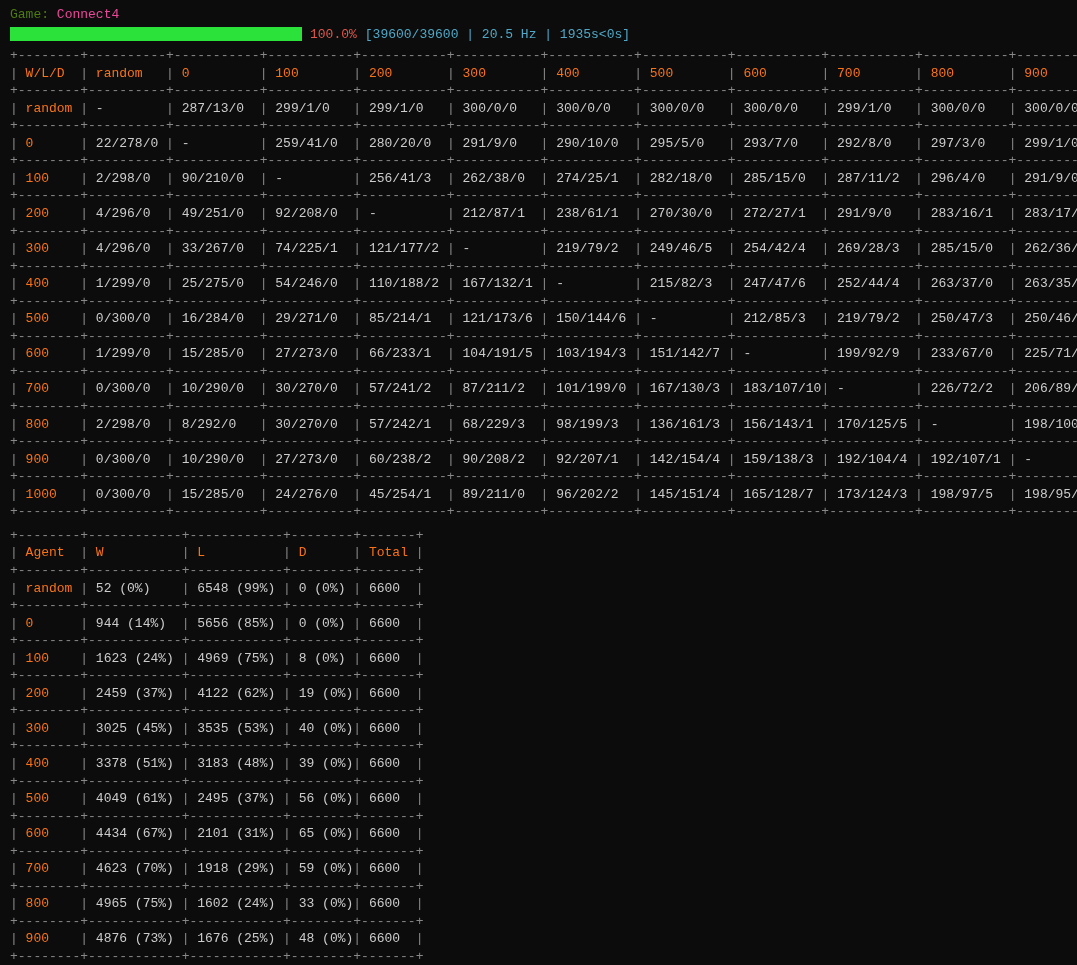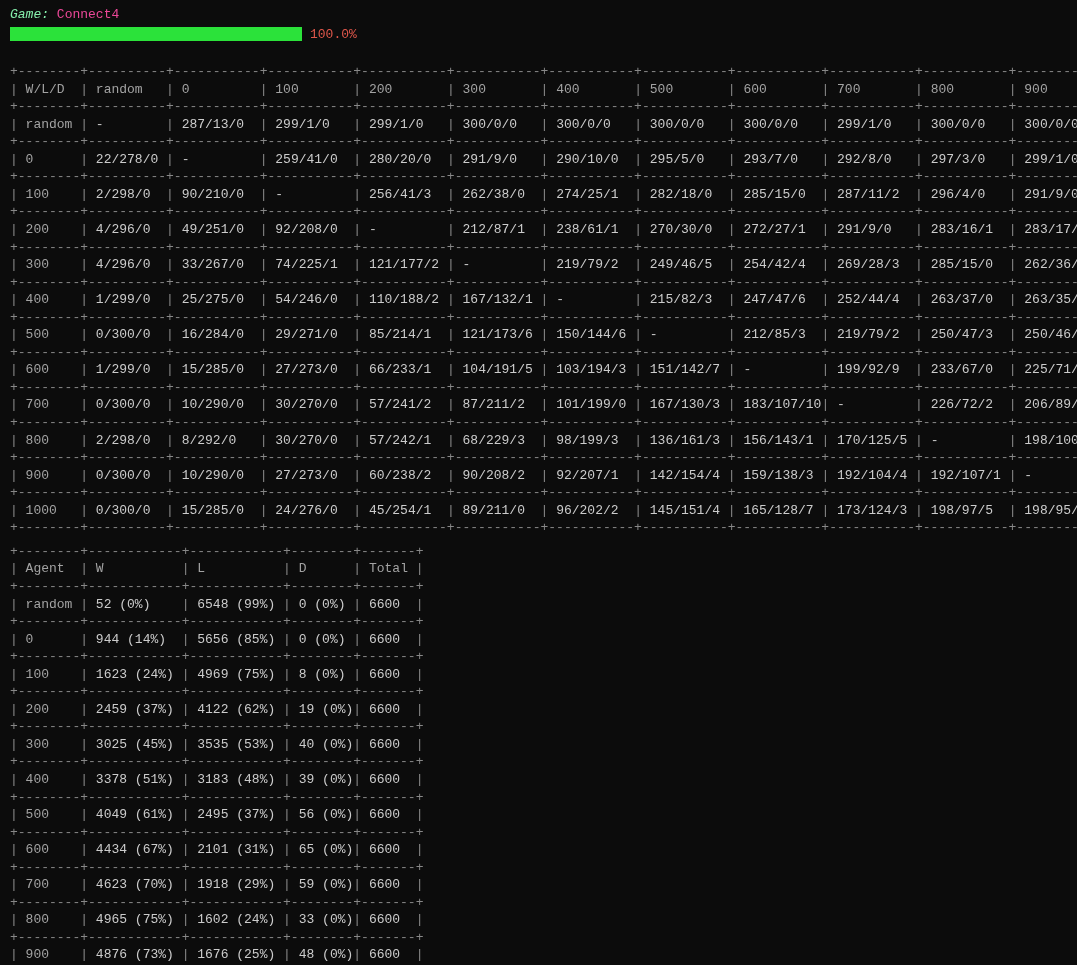--- a/index.html
+++ b/index.html
@@ -10,53 +10,54 @@
     font-family: "Consolas", "Menlo", "Courier New", monospace;
     font-size: 13px;
     line-height: 1.35;
     width: 1077px;
     overflow: hidden;
   }
   .wrap {
     padding: 6px 10px 18px 10px;
   }
   .hdr-line { white-space: nowrap; }
-  .game-line .lbl { color: #86efac; font-style: italic; }
+  .game-line .lbl { color: #4d7c0f; }
   .game-line .name { color: #ec4899; }
-  .prog-line { display: flex; align-items: center; gap: 8px; margin-top: 2px; margin-bottom: 20px;}
+  .prog-line { display: flex; align-items: center; gap: 8px; margin-top: 2px; margin-bottom: 4px;}
   .bar {
     display: inline-block;
     width: 292px; height: 14px;
     background: #222;
     position: relative;
     border-radius: 1px;
   }
   .bar-fill {
     position: absolute; left:0; top:0; bottom:0;
     background: #2be23a;
     width: 100%;
   }
   .pct  { color: #e0574b; }
   .meta { color: #4fa8c7; }
   .tbl { white-space: pre; }
-  .y   { color: #a3a3a3; }
+  .y   { color: #f97316; }
   .d   { color: #888888; }
   .c   { color: #cccccc; }
   .sep-line { color: #888888; letter-spacing: 0; }
 </style>
 </head>
 <body>
 <div class="wrap">
   <div class="hdr-line game-line">
     <span class="lbl">Game:</span>
     <span class="name">Connect4</span>
   </div>
   <div class="prog-line">
     <span class="bar">
         <span class="bar-fill"></span>
       </span>
     <span class="pct">100.0%</span>
+    <span class="meta">[39600/39600 | 20.5 Hz | 1935s&lt;0s]</span>
   </div>
 
   <div id="matrix-table" class="tbl"><div class="sep-line">+--------+----------+-----------+-----------+-----------+-----------+-----------+-----------+-----------+-----------+-----------+-----------+-----------+</div><div><span class="d">| </span><span class="y">W/L/D  </span><span class="d">| </span><span class="y">random   </span><span class="d">| </span><span class="y">0         </span><span class="d">| </span><span class="y">100       </span><span class="d">| </span><span class="y">200       </span><span class="d">| </span><span class="y">300       </span><span class="d">| </span><span class="y">400       </span><span class="d">| </span><span class="y">500       </span><span class="d">| </span><span class="y">600       </span><span class="d">| </span><span class="y">700       </span><span class="d">| </span><span class="y">800       </span><span class="d">| </span><span class="y">900       </span></div><div class="sep-line">+--------+----------+-----------+-----------+-----------+-----------+-----------+-----------+-----------+-----------+-----------+-----------+-----------+</div><div><span class="d">| </span><span class="y">random </span><span class="d">| </span><span class="c">-        </span><span class="d">| </span><span class="c">287/13/0  </span><span class="d">| </span><span class="c">299/1/0   </span><span class="d">| </span><span class="c">299/1/0   </span><span class="d">| </span><span class="c">300/0/0   </span><span class="d">| </span><span class="c">300/0/0   </span><span class="d">| </span><span class="c">300/0/0   </span><span class="d">| </span><span class="c">300/0/0   </span><span class="d">| </span><span class="c">299/1/0   </span><span class="d">| </span><span class="c">300/0/0   </span><span class="d">| </span><span class="c">300/0/0   </span></div><div class="sep-line">+--------+----------+-----------+-----------+-----------+-----------+-----------+-----------+-----------+-----------+-----------+-----------+-----------+</div><div><span class="d">| </span><span class="y">0      </span><span class="d">| </span><span class="c">22/278/0 </span><span class="d">| </span><span class="c">-         </span><span class="d">| </span><span class="c">259/41/0  </span><span class="d">| </span><span class="c">280/20/0  </span><span class="d">| </span><span class="c">291/9/0   </span><span class="d">| </span><span class="c">290/10/0  </span><span class="d">| </span><span class="c">295/5/0   </span><span class="d">| </span><span class="c">293/7/0   </span><span class="d">| </span><span class="c">292/8/0   </span><span class="d">| </span><span class="c">297/3/0   </span><span class="d">| </span><span class="c">299/1/0   </span></div><div class="sep-line">+--------+----------+-----------+-----------+-----------+-----------+-----------+-----------+-----------+-----------+-----------+-----------+-----------+</div><div><span class="d">| </span><span class="y">100    </span><span class="d">| </span><span class="c">2/298/0  </span><span class="d">| </span><span class="c">90/210/0  </span><span class="d">| </span><span class="c">-         </span><span class="d">| </span><span class="c">256/41/3  </span><span class="d">| </span><span class="c">262/38/0  </span><span class="d">| </span><span class="c">274/25/1  </span><span class="d">| </span><span class="c">282/18/0  </span><span class="d">| </span><span class="c">285/15/0  </span><span class="d">| </span><span class="c">287/11/2  </span><span class="d">| </span><span class="c">296/4/0   </span><span class="d">| </span><span class="c">291/9/0   </span></div><div class="sep-line">+--------+----------+-----------+-----------+-----------+-----------+-----------+-----------+-----------+-----------+-----------+-----------+-----------+</div><div><span class="d">| </span><span class="y">200    </span><span class="d">| </span><span class="c">4/296/0  </span><span class="d">| </span><span class="c">49/251/0  </span><span class="d">| </span><span class="c">92/208/0  </span><span class="d">| </span><span class="c">-         </span><span class="d">| </span><span class="c">212/87/1  </span><span class="d">| </span><span class="c">238/61/1  </span><span class="d">| </span><span class="c">270/30/0  </span><span class="d">| </span><span class="c">272/27/1  </span><span class="d">| </span><span class="c">291/9/0   </span><span class="d">| </span><span class="c">283/16/1  </span><span class="d">| </span><span class="c">283/17/0  </span></div><div class="sep-line">+--------+----------+-----------+-----------+-----------+-----------+-----------+-----------+-----------+-----------+-----------+-----------+-----------+</div><div><span class="d">| </span><span class="y">300    </span><span class="d">| </span><span class="c">4/296/0  </span><span class="d">| </span><span class="c">33/267/0  </span><span class="d">| </span><span class="c">74/225/1  </span><span class="d">| </span><span class="c">121/177/2 </span><span class="d">| </span><span class="c">-         </span><span class="d">| </span><span class="c">219/79/2  </span><span class="d">| </span><span class="c">249/46/5  </span><span class="d">| </span><span class="c">254/42/4  </span><span class="d">| </span><span class="c">269/28/3  </span><span class="d">| </span><span class="c">285/15/0  </span><span class="d">| </span><span class="c">262/36/2  </span></div><div class="sep-line">+--------+----------+-----------+-----------+-----------+-----------+-----------+-----------+-----------+-----------+-----------+-----------+-----------+</div><div><span class="d">| </span><span class="y">400    </span><span class="d">| </span><span class="c">1/299/0  </span><span class="d">| </span><span class="c">25/275/0  </span><span class="d">| </span><span class="c">54/246/0  </span><span class="d">| </span><span class="c">110/188/2 </span><span class="d">| </span><span class="c">167/132/1 </span><span class="d">| </span><span class="c">-         </span><span class="d">| </span><span class="c">215/82/3  </span><span class="d">| </span><span class="c">247/47/6  </span><span class="d">| </span><span class="c">252/44/4  </span><span class="d">| </span><span class="c">263/37/0  </span><span class="d">| </span><span class="c">263/35/2  </span></div><div class="sep-line">+--------+----------+-----------+-----------+-----------+-----------+-----------+-----------+-----------+-----------+-----------+-----------+-----------+</div><div><span class="d">| </span><span class="y">500    </span><span class="d">| </span><span class="c">0/300/0  </span><span class="d">| </span><span class="c">16/284/0  </span><span class="d">| </span><span class="c">29/271/0  </span><span class="d">| </span><span class="c">85/214/1  </span><span class="d">| </span><span class="c">121/173/6 </span><span class="d">| </span><span class="c">150/144/6 </span><span class="d">| </span><span class="c">-         </span><span class="d">| </span><span class="c">212/85/3  </span><span class="d">| </span><span class="c">219/79/2  </span><span class="d">| </span><span class="c">250/47/3  </span><span class="d">| </span><span class="c">250/46/4  </span></div><div class="sep-line">+--------+----------+-----------+-----------+-----------+-----------+-----------+-----------+-----------+-----------+-----------+-----------+-----------+</div><div><span class="d">| </span><span class="y">600    </span><span class="d">| </span><span class="c">1/299/0  </span><span class="d">| </span><span class="c">15/285/0  </span><span class="d">| </span><span class="c">27/273/0  </span><span class="d">| </span><span class="c">66/233/1  </span><span class="d">| </span><span class="c">104/191/5 </span><span class="d">| </span><span class="c">103/194/3 </span><span class="d">| </span><span class="c">151/142/7 </span><span class="d">| </span><span class="c">-         </span><span class="d">| </span><span class="c">199/92/9  </span><span class="d">| </span><span class="c">233/67/0  </span><span class="d">| </span><span class="c">225/71/4  </span></div><div class="sep-line">+--------+----------+-----------+-----------+-----------+-----------+-----------+-----------+-----------+-----------+-----------+-----------+-----------+</div><div><span class="d">| </span><span class="y">700    </span><span class="d">| </span><span class="c">0/300/0  </span><span class="d">| </span><span class="c">10/290/0  </span><span class="d">| </span><span class="c">30/270/0  </span><span class="d">| </span><span class="c">57/241/2  </span><span class="d">| </span><span class="c">87/211/2  </span><span class="d">| </span><span class="c">101/199/0 </span><span class="d">| </span><span class="c">167/130/3 </span><span class="d">| </span><span class="c">183/107/10</span><span class="d">| </span><span class="c">-         </span><span class="d">| </span><span class="c">226/72/2  </span><span class="d">| </span><span class="c">206/89/5  </span></div><div class="sep-line">+--------+----------+-----------+-----------+-----------+-----------+-----------+-----------+-----------+-----------+-----------+-----------+-----------+</div><div><span class="d">| </span><span class="y">800    </span><span class="d">| </span><span class="c">2/298/0  </span><span class="d">| </span><span class="c">8/292/0   </span><span class="d">| </span><span class="c">30/270/0  </span><span class="d">| </span><span class="c">57/242/1  </span><span class="d">| </span><span class="c">68/229/3  </span><span class="d">| </span><span class="c">98/199/3  </span><span class="d">| </span><span class="c">136/161/3 </span><span class="d">| </span><span class="c">156/143/1 </span><span class="d">| </span><span class="c">170/125/5 </span><span class="d">| </span><span class="c">-         </span><span class="d">| </span><span class="c">198/100/2 </span></div><div class="sep-line">+--------+----------+-----------+-----------+-----------+-----------+-----------+-----------+-----------+-----------+-----------+-----------+-----------+</div><div><span class="d">| </span><span class="y">900    </span><span class="d">| </span><span class="c">0/300/0  </span><span class="d">| </span><span class="c">10/290/0  </span><span class="d">| </span><span class="c">27/273/0  </span><span class="d">| </span><span class="c">60/238/2  </span><span class="d">| </span><span class="c">90/208/2  </span><span class="d">| </span><span class="c">92/207/1  </span><span class="d">| </span><span class="c">142/154/4 </span><span class="d">| </span><span class="c">159/138/3 </span><span class="d">| </span><span class="c">192/104/4 </span><span class="d">| </span><span class="c">192/107/1 </span><span class="d">| </span><span class="c">-         </span></div><div class="sep-line">+--------+----------+-----------+-----------+-----------+-----------+-----------+-----------+-----------+-----------+-----------+-----------+-----------+</div><div><span class="d">| </span><span class="y">1000   </span><span class="d">| </span><span class="c">0/300/0  </span><span class="d">| </span><span class="c">15/285/0  </span><span class="d">| </span><span class="c">24/276/0  </span><span class="d">| </span><span class="c">45/254/1  </span><span class="d">| </span><span class="c">89/211/0  </span><span class="d">| </span><span class="c">96/202/2  </span><span class="d">| </span><span class="c">145/151/4 </span><span class="d">| </span><span class="c">165/128/7 </span><span class="d">| </span><span class="c">173/124/3 </span><span class="d">| </span><span class="c">198/97/5  </span><span class="d">| </span><span class="c">198/95/7  </span></div><div class="sep-line">+--------+----------+-----------+-----------+-----------+-----------+-----------+-----------+-----------+-----------+-----------+-----------+-----------+</div></div>
   <div style="height:6px"></div>
   <div id="summary-table" class="tbl"><div class="sep-line">+--------+------------+------------+--------+-------+</div><div><span class="d">| </span><span class="y">Agent  </span><span class="d">| </span><span class="y">W          </span><span class="d">| </span><span class="y">L          </span><span class="d">| </span><span class="y">D      </span><span class="d">| </span><span class="y">Total </span><span class="d">|</span></div><div class="sep-line">+--------+------------+------------+--------+-------+</div><div><span class="d">| </span><span class="y">random </span><span class="d">| </span><span class="c">52 (0%)    </span><span class="d">| </span><span class="c">6548 (99%) </span><span class="d">| </span><span class="c">0 (0%) </span><span class="d">| </span><span class="c">6600  </span><span class="d">|</span></div><div class="sep-line">+--------+------------+------------+--------+-------+</div><div><span class="d">| </span><span class="y">0      </span><span class="d">| </span><span class="c">944 (14%)  </span><span class="d">| </span><span class="c">5656 (85%) </span><span class="d">| </span><span class="c">0 (0%) </span><span class="d">| </span><span class="c">6600  </span><span class="d">|</span></div><div class="sep-line">+--------+------------+------------+--------+-------+</div><div><span class="d">| </span><span class="y">100    </span><span class="d">| </span><span class="c">1623 (24%) </span><span class="d">| </span><span class="c">4969 (75%) </span><span class="d">| </span><span class="c">8 (0%) </span><span class="d">| </span><span class="c">6600  </span><span class="d">|</span></div><div class="sep-line">+--------+------------+------------+--------+-------+</div><div><span class="d">| </span><span class="y">200    </span><span class="d">| </span><span class="c">2459 (37%) </span><span class="d">| </span><span class="c">4122 (62%) </span><span class="d">| </span><span class="c">19 (0%)</span><span class="d">| </span><span class="c">6600  </span><span class="d">|</span></div><div class="sep-line">+--------+------------+------------+--------+-------+</div><div><span class="d">| </span><span class="y">300    </span><span class="d">| </span><span class="c">3025 (45%) </span><span class="d">| </span><span class="c">3535 (53%) </span><span class="d">| </span><span class="c">40 (0%)</span><span class="d">| </span><span class="c">6600  </span><span class="d">|</span></div><div class="sep-line">+--------+------------+------------+--------+-------+</div><div><span class="d">| </span><span class="y">400    </span><span class="d">| </span><span class="c">3378 (51%) </span><span class="d">| </span><span class="c">3183 (48%) </span><span class="d">| </span><span class="c">39 (0%)</span><span class="d">| </span><span class="c">6600  </span><span class="d">|</span></div><div class="sep-line">+--------+------------+------------+--------+-------+</div><div><span class="d">| </span><span class="y">500    </span><span class="d">| </span><span class="c">4049 (61%) </span><span class="d">| </span><span class="c">2495 (37%) </span><span class="d">| </span><span class="c">56 (0%)</span><span class="d">| </span><span class="c">6600  </span><span class="d">|</span></div><div class="sep-line">+--------+------------+------------+--------+-------+</div><div><span class="d">| </span><span class="y">600    </span><span class="d">| </span><span class="c">4434 (67%) </span><span class="d">| </span><span class="c">2101 (31%) </span><span class="d">| </span><span class="c">65 (0%)</span><span class="d">| </span><span class="c">6600  </span><span class="d">|</span></div><div class="sep-line">+--------+------------+------------+--------+-------+</div><div><span class="d">| </span><span class="y">700    </span><span class="d">| </span><span class="c">4623 (70%) </span><span class="d">| </span><span class="c">1918 (29%) </span><span class="d">| </span><span class="c">59 (0%)</span><span class="d">| </span><span class="c">6600  </span><span class="d">|</span></div><div class="sep-line">+--------+------------+------------+--------+-------+</div><div><span class="d">| </span><span class="y">800    </span><span class="d">| </span><span class="c">4965 (75%) </span><span class="d">| </span><span class="c">1602 (24%) </span><span class="d">| </span><span class="c">33 (0%)</span><span class="d">| </span><span class="c">6600  </span><span class="d">|</span></div><div class="sep-line">+--------+------------+------------+--------+-------+</div><div><span class="d">| </span><span class="y">900    </span><span class="d">| </span><span class="c">4876 (73%) </span><span class="d">| </span><span class="c">1676 (25%) </span><span class="d">| </span><span class="c">48 (0%)</span><span class="d">| </span><span class="c">6600  </span><span class="d">|</span></div><div class="sep-line">+--------+------------+------------+--------+-------+</div></div>
 </div>
 
 </body></html>

